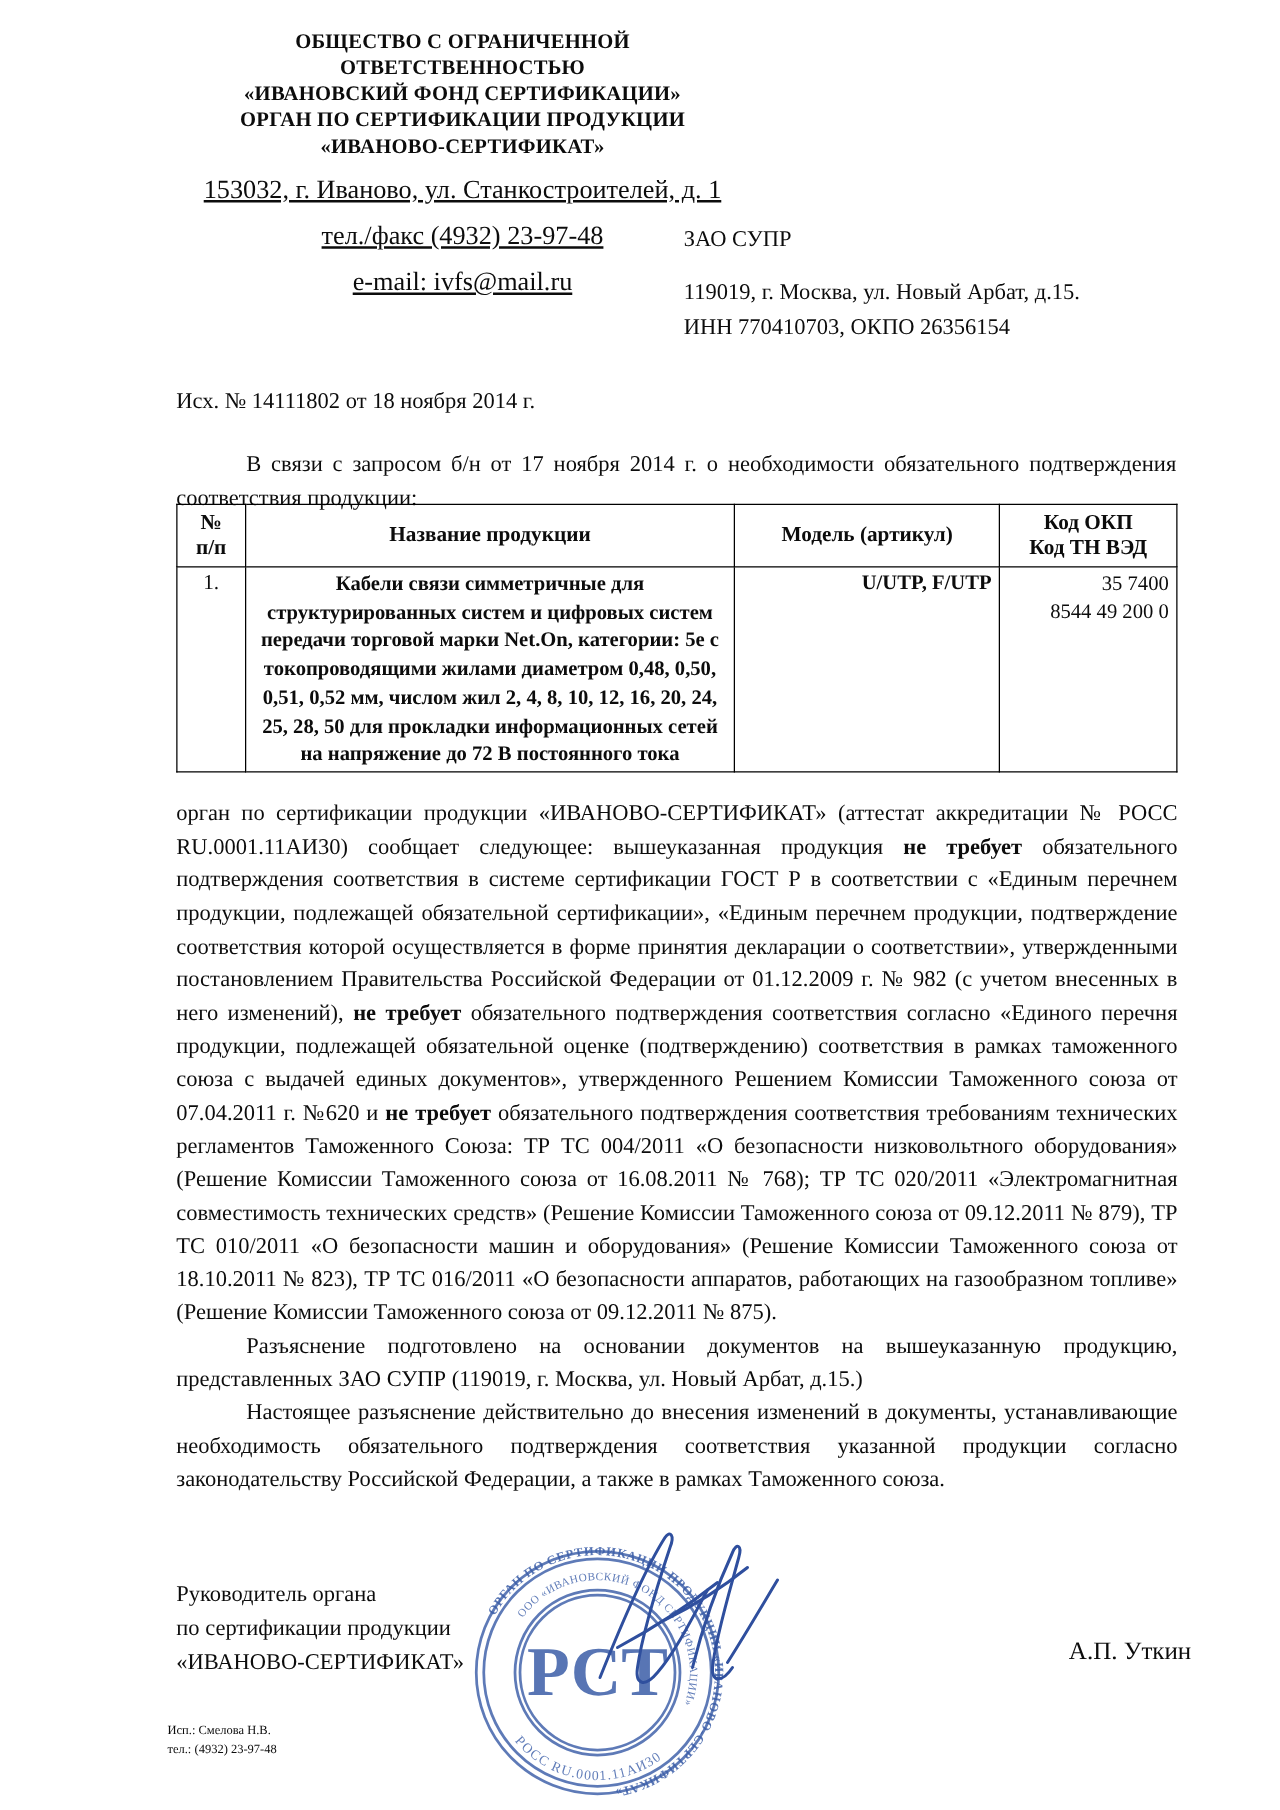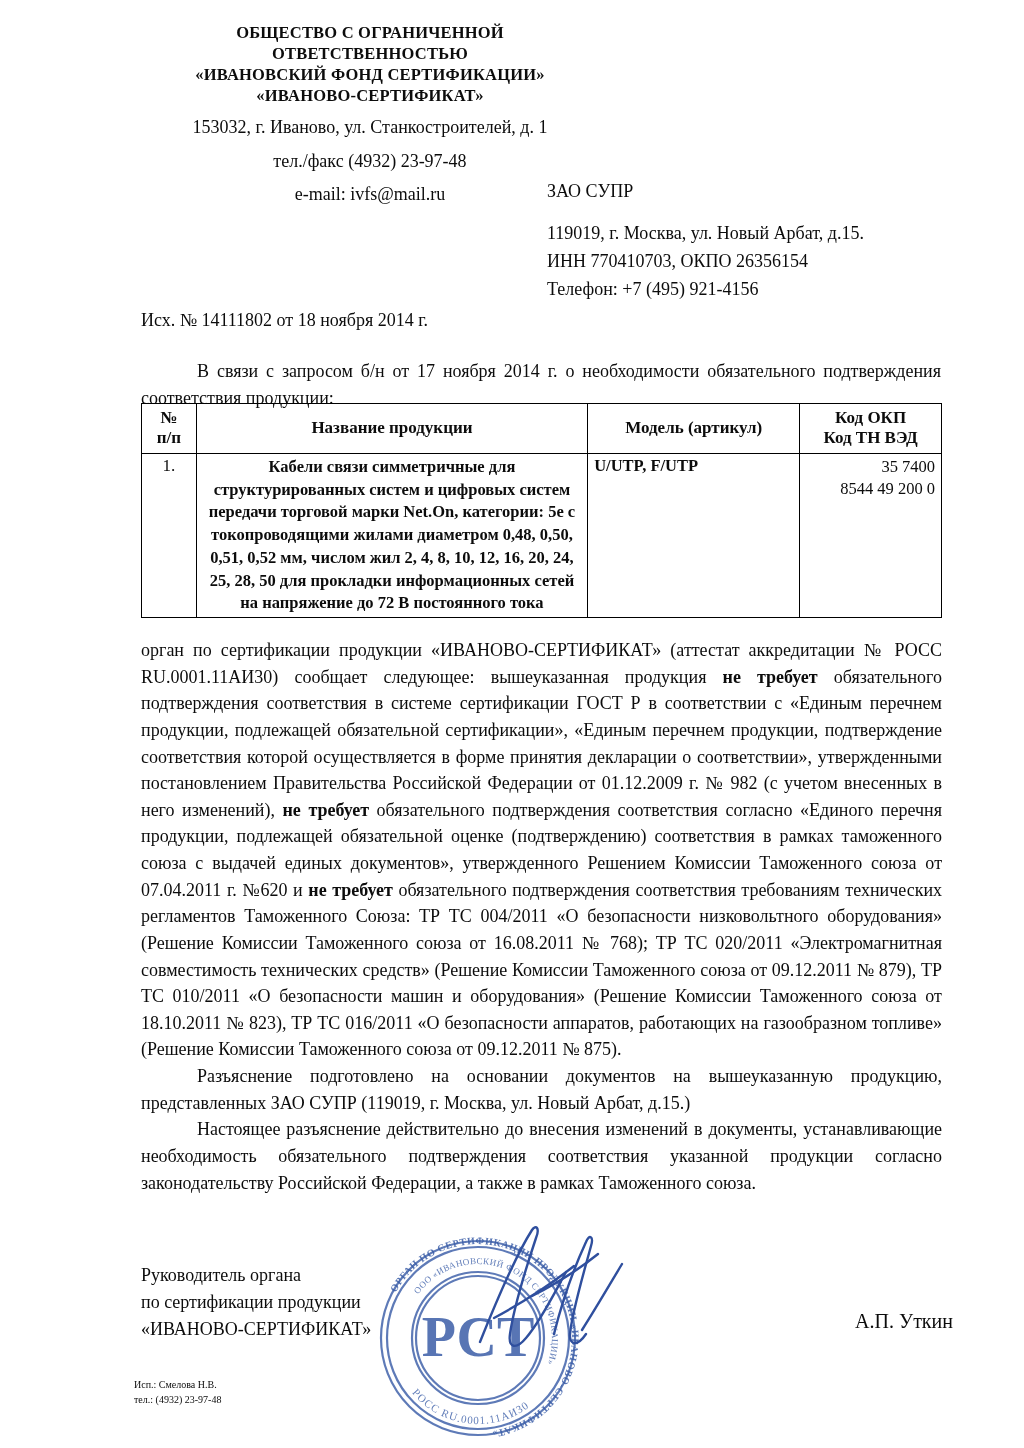--- a/index.html
+++ b/index.html
@@ -31,23 +31,24 @@
     width: 500px;
     text-align: center;
     line-height: 1.28;
   }
   .letterhead .org-line {
     font-weight: bold;
     font-size: 16.5px;
     letter-spacing: 0.2px;
   }
   .letterhead .addr {
-    font-size: 18px;
+    font-size: 21px;
     margin-top: 9px;
     line-height: 1.35;
+    text-decoration: underline;
   }
 
   
   .addressee {
     position: absolute;
     left: 547px;
     top: 178px;
     width: 420px;
     font-size: 18px;
     line-height: 1.55;
@@ -110,21 +111,21 @@
     font-size: 17px;
     padding-bottom: 3px;
   }
   td.c-name {
     font-weight: bold;
     line-height: 1.38;
     padding: 4px 6px 3px 8px;
     text-align: center;
   }
   td.c-model {
-    text-align: left;
+    text-align: right;
     vertical-align: bottom;
     font-weight: bold;
     padding-bottom: 3px;
   }
   td.c-code {
     text-align: right;
     vertical-align: bottom;
     padding-left: 10px;
     padding-bottom: 3px;
     line-height: 1.35;
@@ -195,31 +196,31 @@
 </style>
 </head>
 <body>
 
 <div class="page">
 
   <div class="letterhead">
     <div class="org-line">ОБЩЕСТВО С ОГРАНИЧЕННОЙ</div>
     <div class="org-line">ОТВЕТСТВЕННОСТЬЮ</div>
     <div class="org-line">«ИВАНОВСКИЙ ФОНД СЕРТИФИКАЦИИ»</div>
+    <div class="org-line">ОРГАН ПО СЕРТИФИКАЦИИ ПРОДУКЦИИ</div>
     <div class="org-line">«ИВАНОВО-СЕРТИФИКАТ»</div>
     <div class="addr">153032, г. Иваново, ул. Станкостроителей, д. 1</div>
     <div class="addr small">тел./факс (4932) 23-97-48</div>
     <div class="addr small">e-mail: ivfs@mail.ru</div>
   </div>
 
   <div class="addressee">
     <div class="org">ЗАО СУПР</div>
     <div>119019, г. Москва, ул. Новый Арбат, д.15.</div>
     <div>ИНН 770410703, ОКПО 26356154</div>
-    <div>Телефон: +7 (495) 921-4156</div>
   </div>
 
   <div class="outgoing">Исх. № 14111802  от 18 ноября 2014 г.</div>
 
   <div class="intro">В связи с запросом б/н от 17 ноября 2014 г. о необходимости обязательного подтверждения соответствия продукции:</div>
 
   <table class="prod">
     <thead>
       <tr>
         <th class="col-num">

